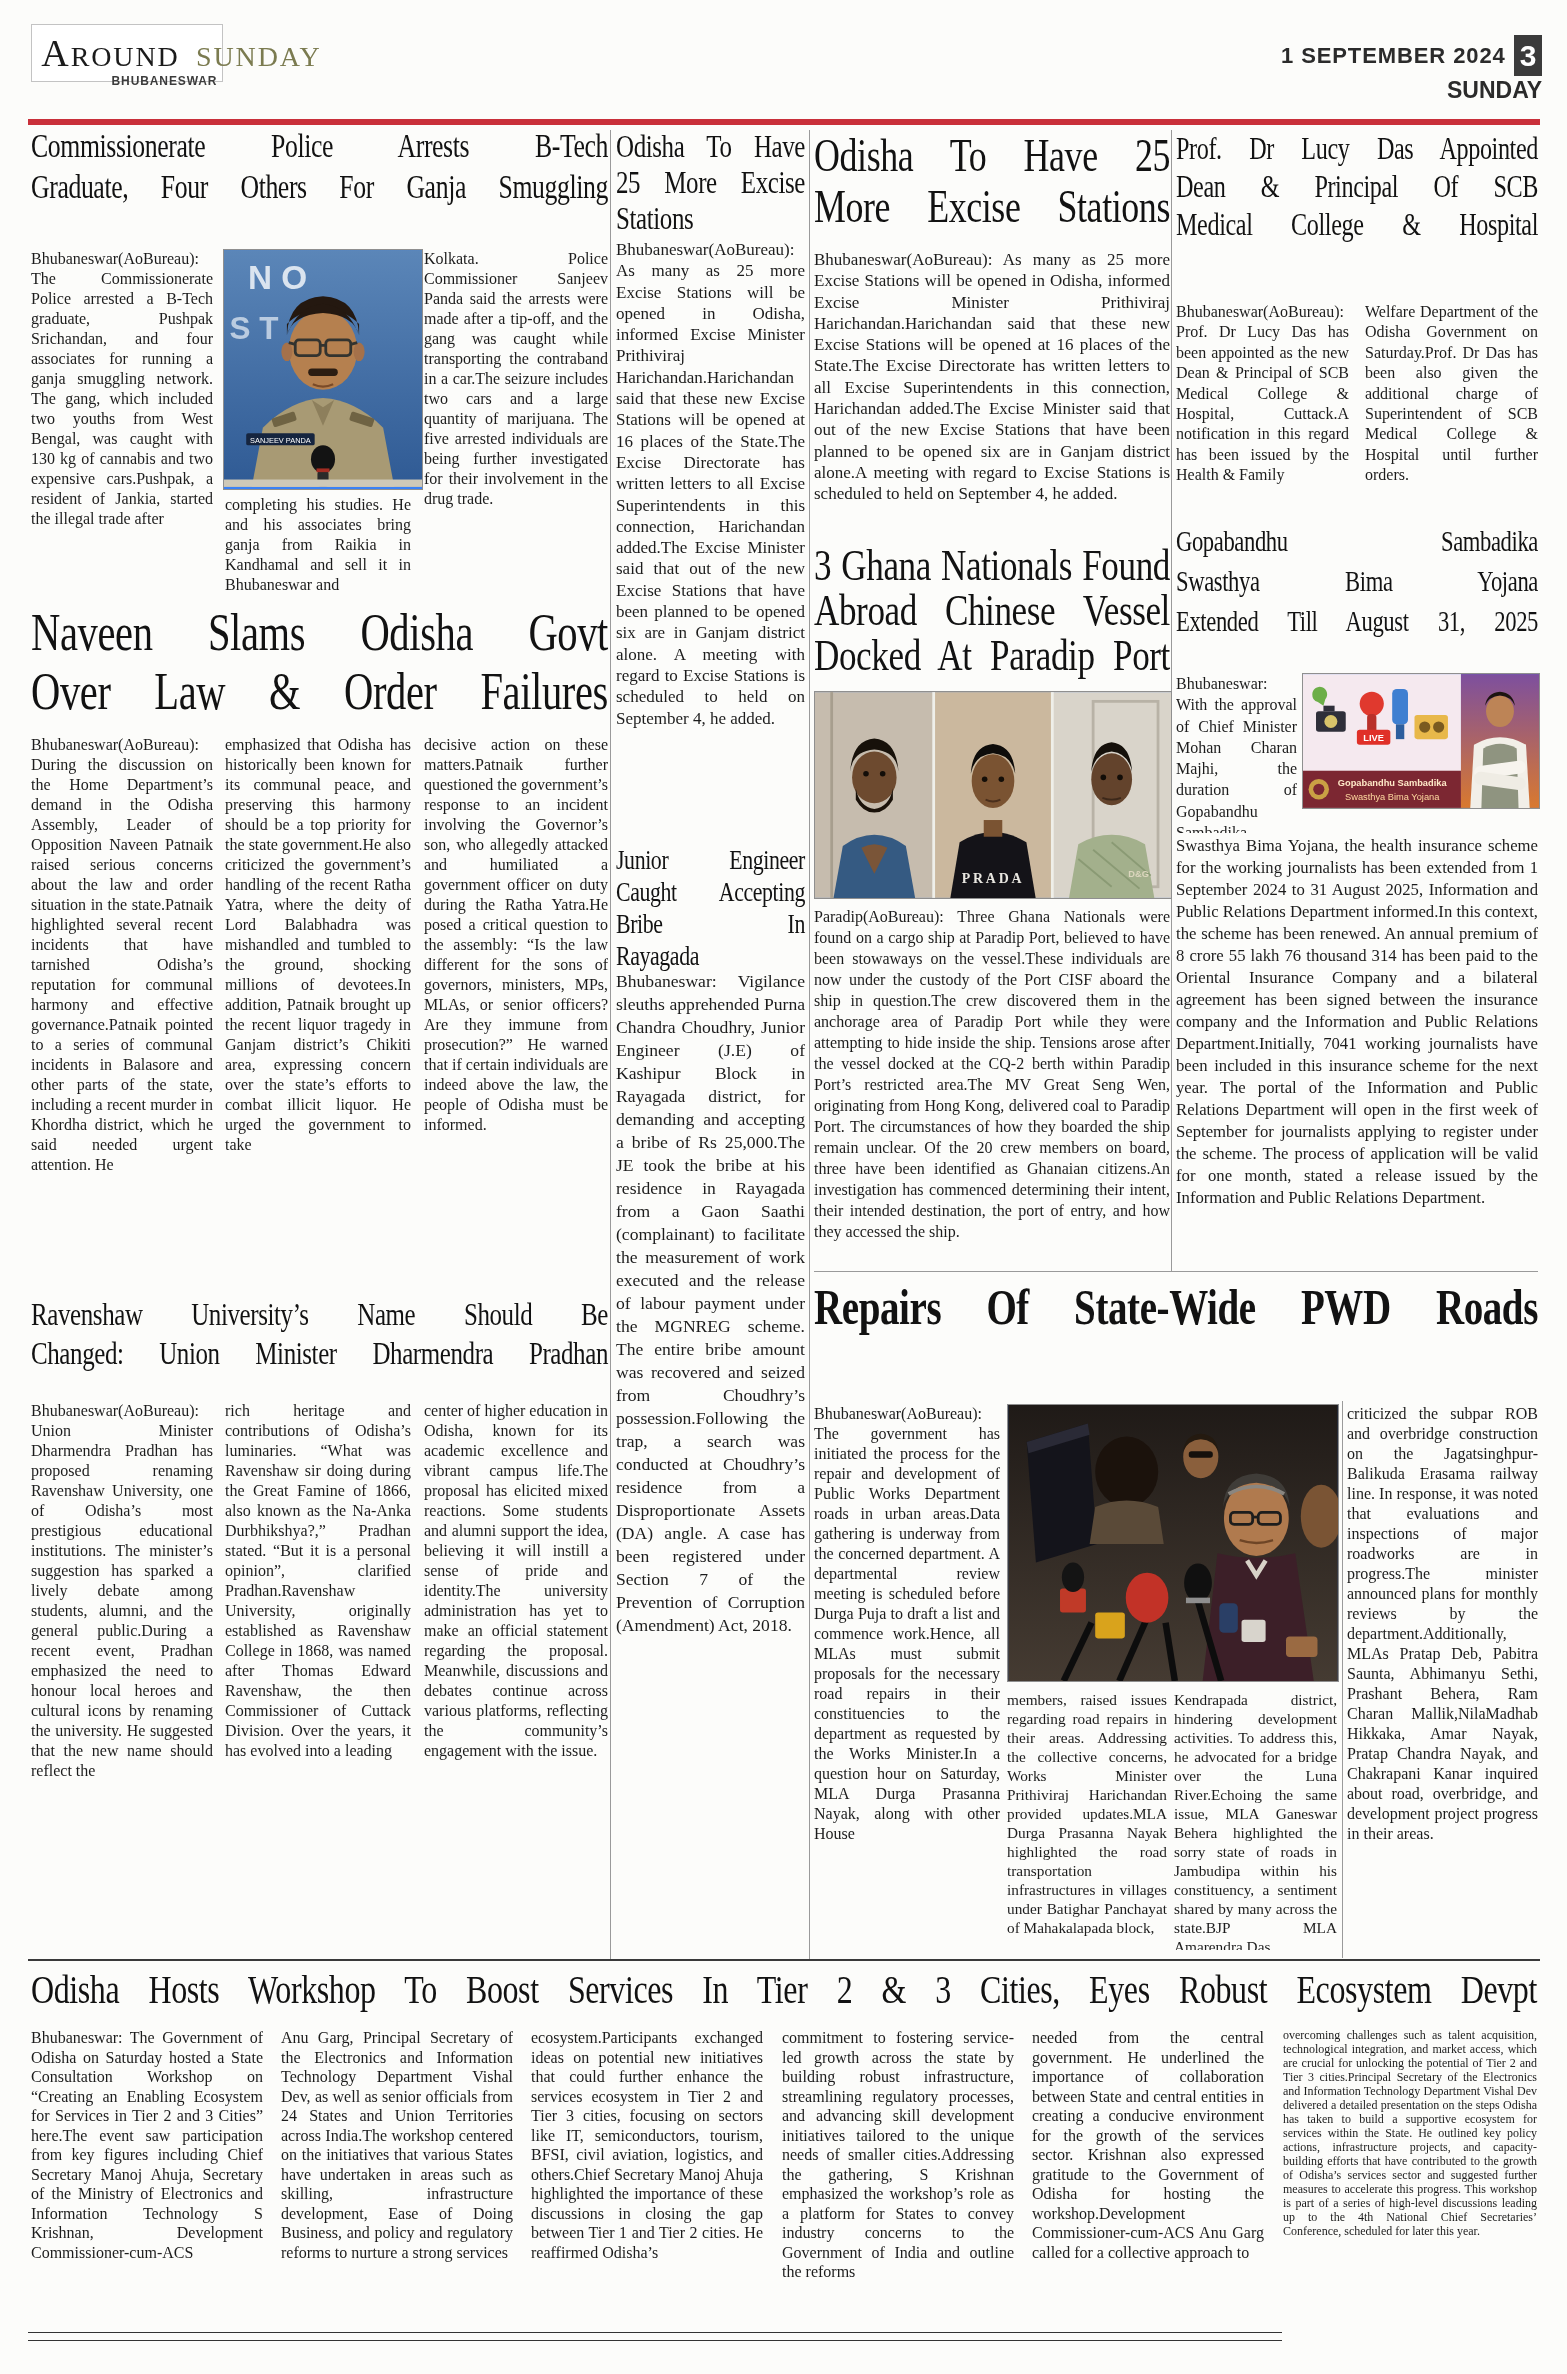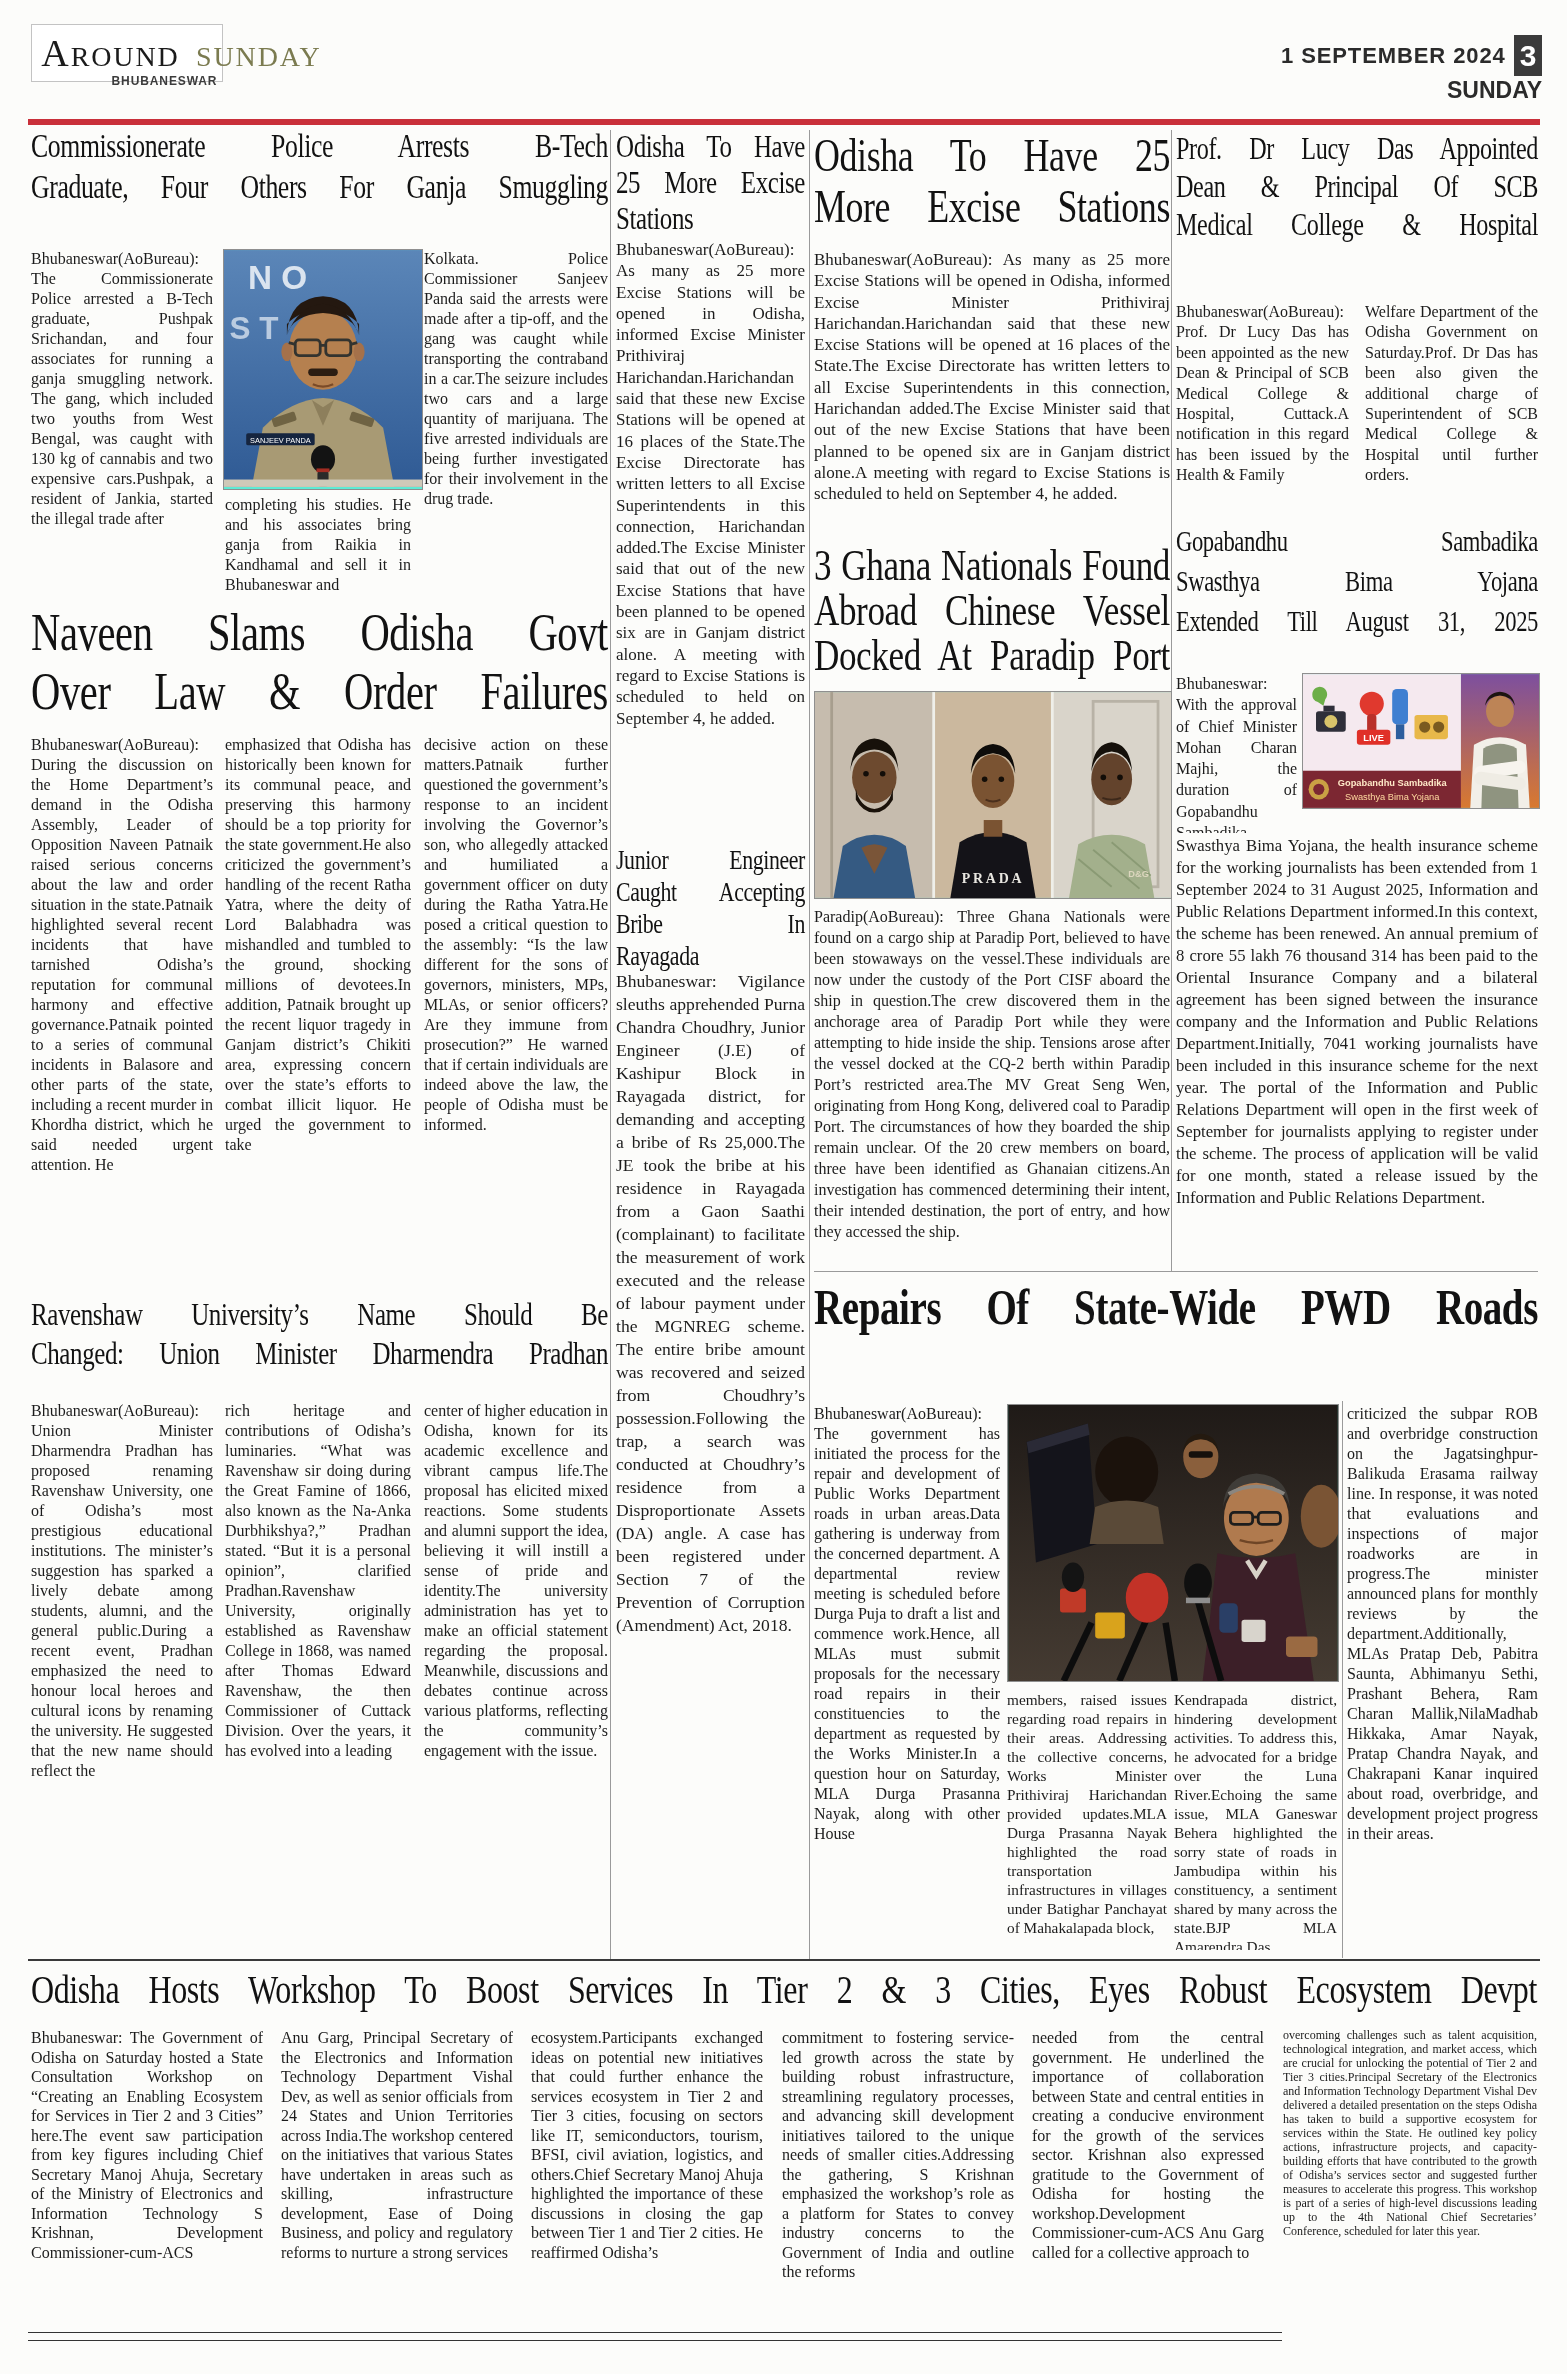--- a/index.html
+++ b/index.html
@@ -46,21 +46,21 @@
   .bt-je{font-size:17.6px;line-height:23px;}
   .bt-exb{font-size:17px;line-height:21.3px;}
   .bt-ghana{font-size:16px;line-height:21px;}
   .bt-lucy{font-size:16px;line-height:20.4px;}
   .bt-gopa1{font-size:16px;line-height:21.3px;}
   .bt-gopa{font-size:16.7px;line-height:22px;}
   .bt-pwd{font-size:16px;line-height:20px;}
   .bt-pwd2{font-size:15.3px;line-height:19px;}
   .bt-work{font-size:16px;line-height:19.5px;}
   .bt-work6{font-size:12px;line-height:14px;}
-  .photo{border:0.9px solid #8f8f8f;background:#5eead4;text-align:right;}
+  .photo{border:0.9px solid #8f8f8f;background:#3b82f6;text-align:right;}
   svg{display:block;}
 </style>
 </head>
 <body>
 
 <div id="page">
 
   <div class="abs" id="logo-box">
     <div id="logo-line">
       <span class="logo-w1">AROUND</span>

